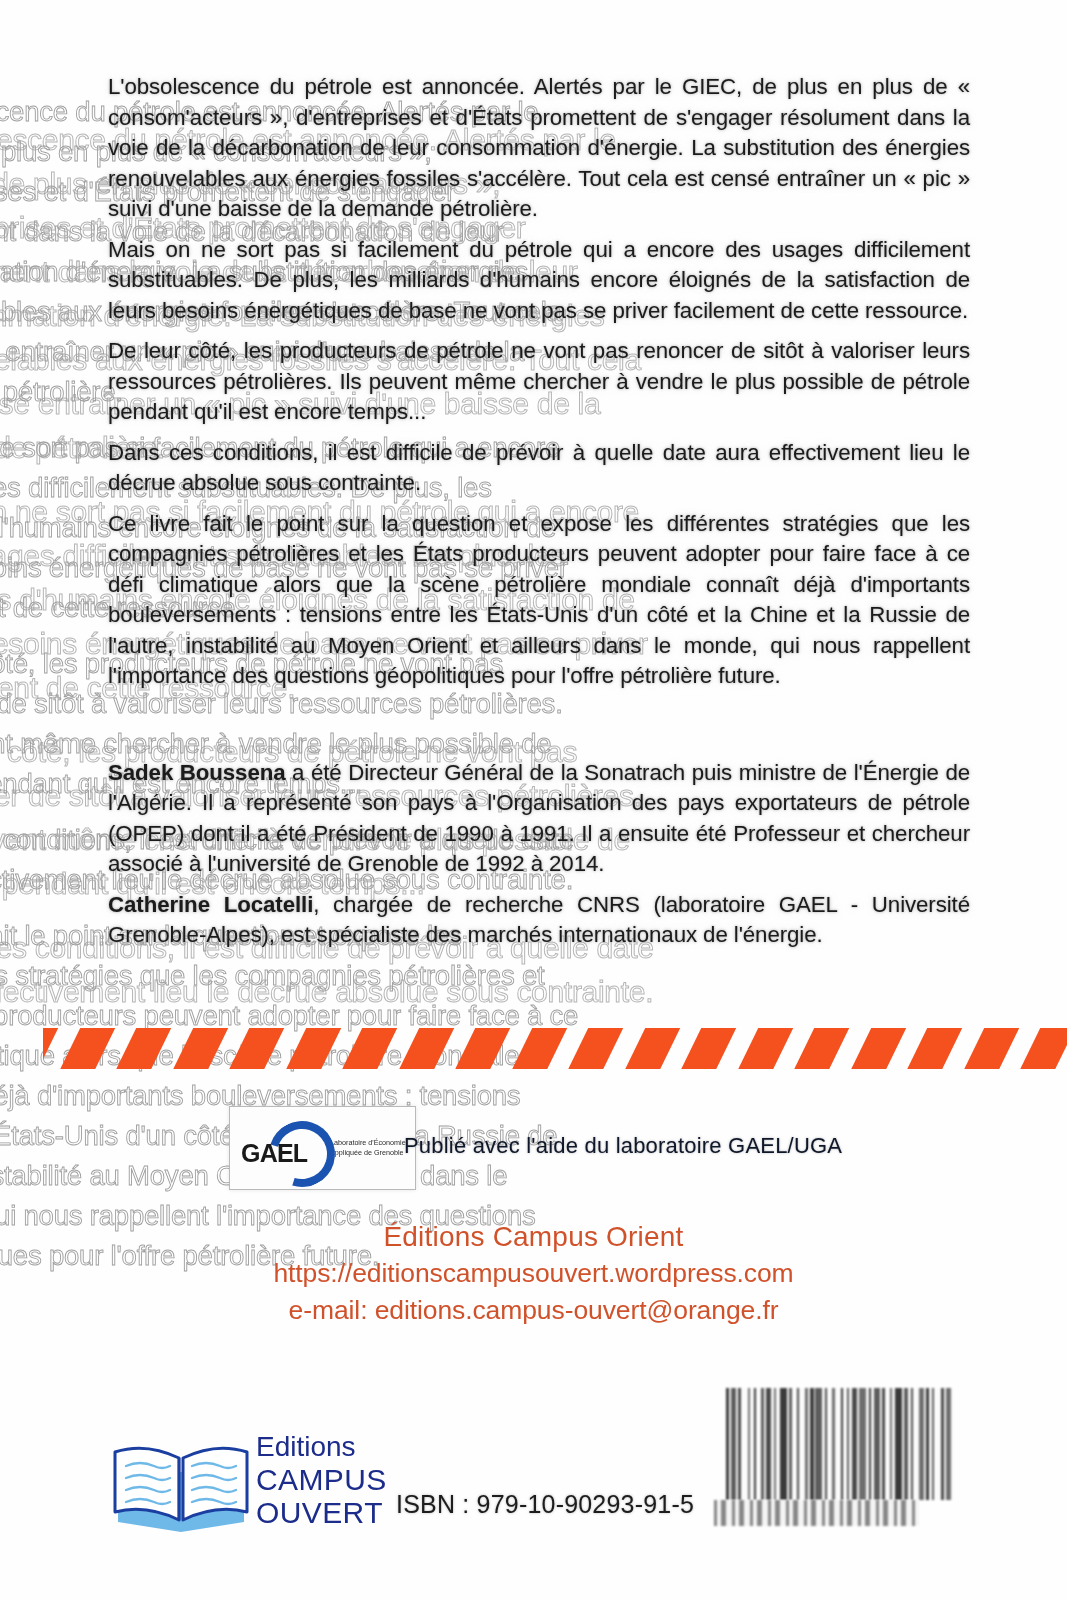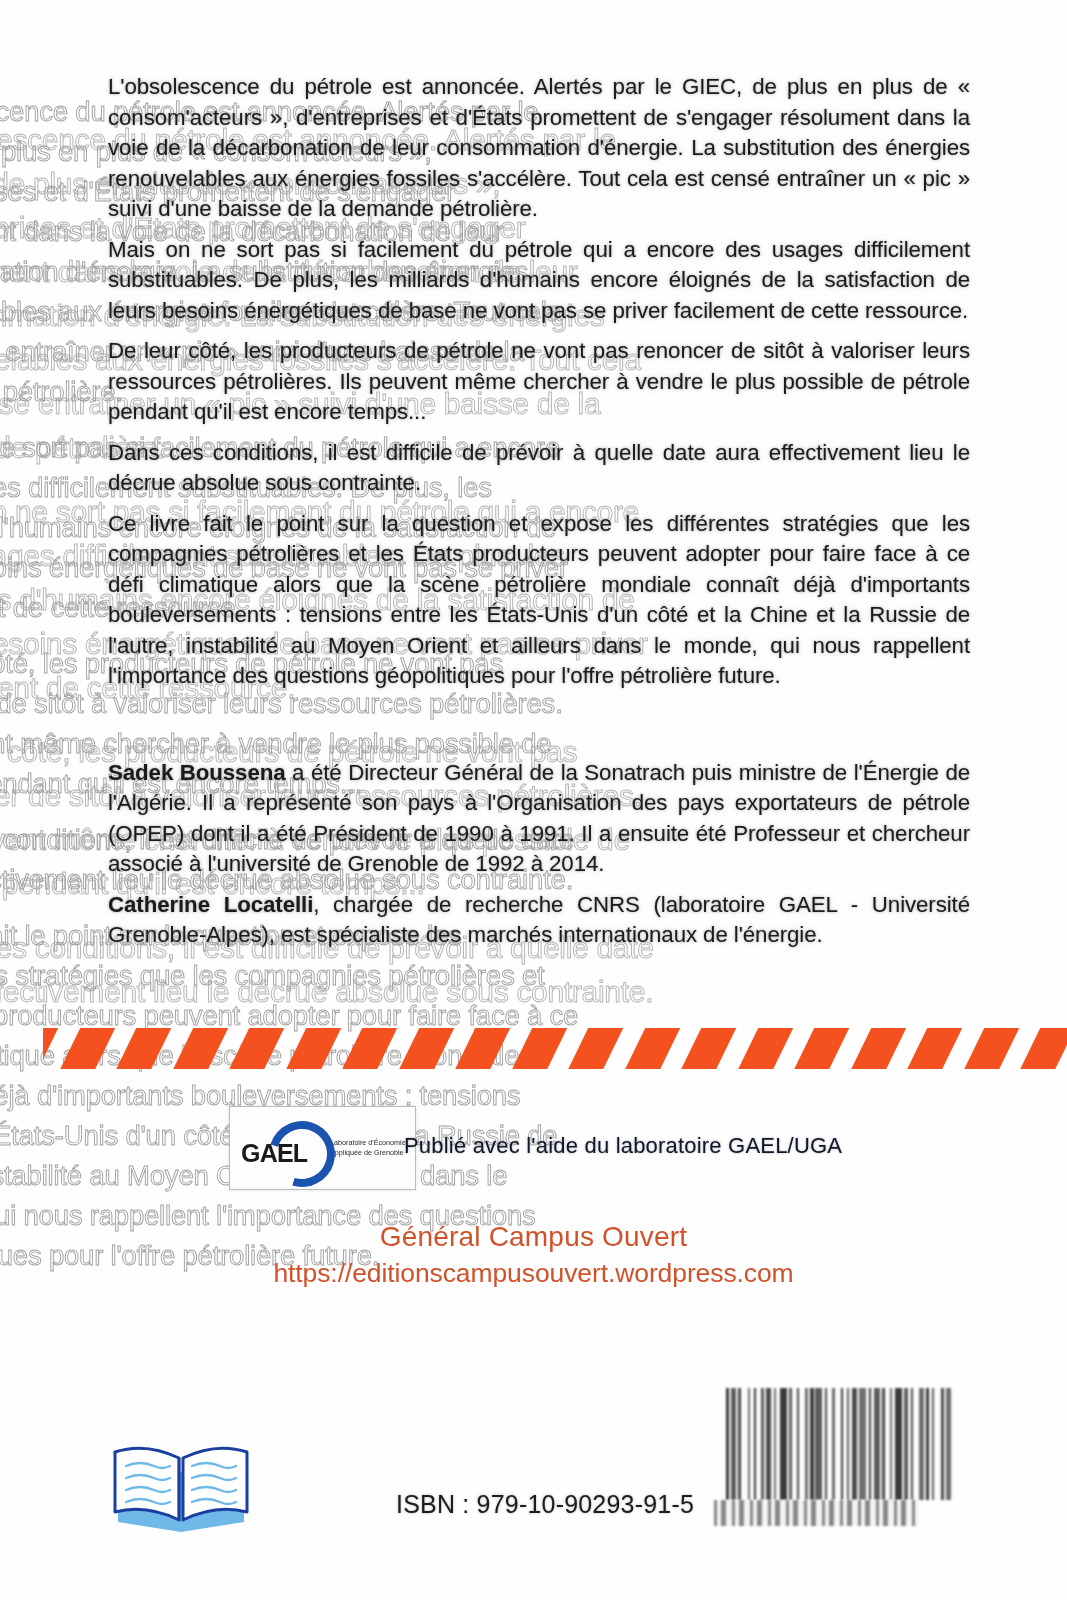--- a/index.html
+++ b/index.html
@@ -310,42 +310,48 @@
     <div class="gael-mark">
       <div class="gael-swoosh"></div>
       <div class="gael-word">GAEL</div>
     </div>
     <div class="gael-sub">Laboratoire d'Économie Appliquée de Grenoble</div>
   </div>
 
   <div class="published-with">Publié avec l'aide du laboratoire GAEL/UGA</div>
 
   <div class="pub-block">
-    <div class="pub-name">Général Campus Ouvert</div>
+    <div class="pub-name">Éditions Campus Orient</div>
     <div class="pub-url">https://editionscampusouvert.wordpress.com</div>
+    <div class="pub-mail">e-mail: editions.campus-ouvert@orange.fr</div>
   </div>
 
   <div class="eco-logo">
     <svg class="eco-book" viewBox="0 0 142 110">
       <path d="M8 38 L8 98 L71 108 L71 48 Z" fill="#6FB9E8"></path>
       <path d="M134 38 L134 98 L71 108 L71 48 Z" fill="#6FB9E8"></path>
       <path d="M5 28 Q36 18 69 34 L69 96 Q36 80 5 88 Z" fill="#ffffff" stroke="#1B3FA0" stroke-width="3" stroke-linejoin="round"></path>
       <path d="M137 28 Q106 18 73 34 L73 96 Q106 80 137 88 Z" fill="#ffffff" stroke="#1B3FA0" stroke-width="3" stroke-linejoin="round"></path>
       <path d="M69 34 L69 96" stroke="#1B3FA0" stroke-width="2.5" fill="none"></path>
       <g stroke="#6FB9E8" stroke-width="2.4" fill="none" stroke-linecap="round">
         <path d="M16 42 Q30 36 44 42 Q52 46 60 42"></path>
         <path d="M16 54 Q30 48 44 54 Q52 58 60 54"></path>
         <path d="M16 66 Q30 60 44 66 Q52 70 60 66"></path>
         <path d="M16 78 Q30 72 44 78 Q52 82 60 78"></path>
         <path d="M82 42 Q96 36 110 42 Q118 46 126 42"></path>
         <path d="M82 54 Q96 48 110 54 Q118 58 126 54"></path>
         <path d="M82 66 Q96 60 110 66 Q118 70 126 66"></path>
         <path d="M82 78 Q96 72 110 78 Q118 82 126 78"></path>
       </g>
     </svg>
+    <div class="eco-text">
+      <div class="l1">Editions</div>
+      <div class="l2">CAMPUS</div>
+      <div class="l3">OUVERT</div>
+    </div>
   </div>
 
   <div class="isbn-line">ISBN : 979-10-90293-91-5</div>
 
   <div class="barcode">
       <span style="width: 3px; background: rgb(58, 58, 58);"></span>
       <span style="width: 2px; background: rgb(251, 251, 251);"></span>
       <span style="width: 5px; background: rgb(92, 92, 92);"></span>
       <span style="width: 2px; background: rgb(251, 251, 251);"></span>
       <span style="width: 3px; background: rgb(74, 74, 74);"></span>

